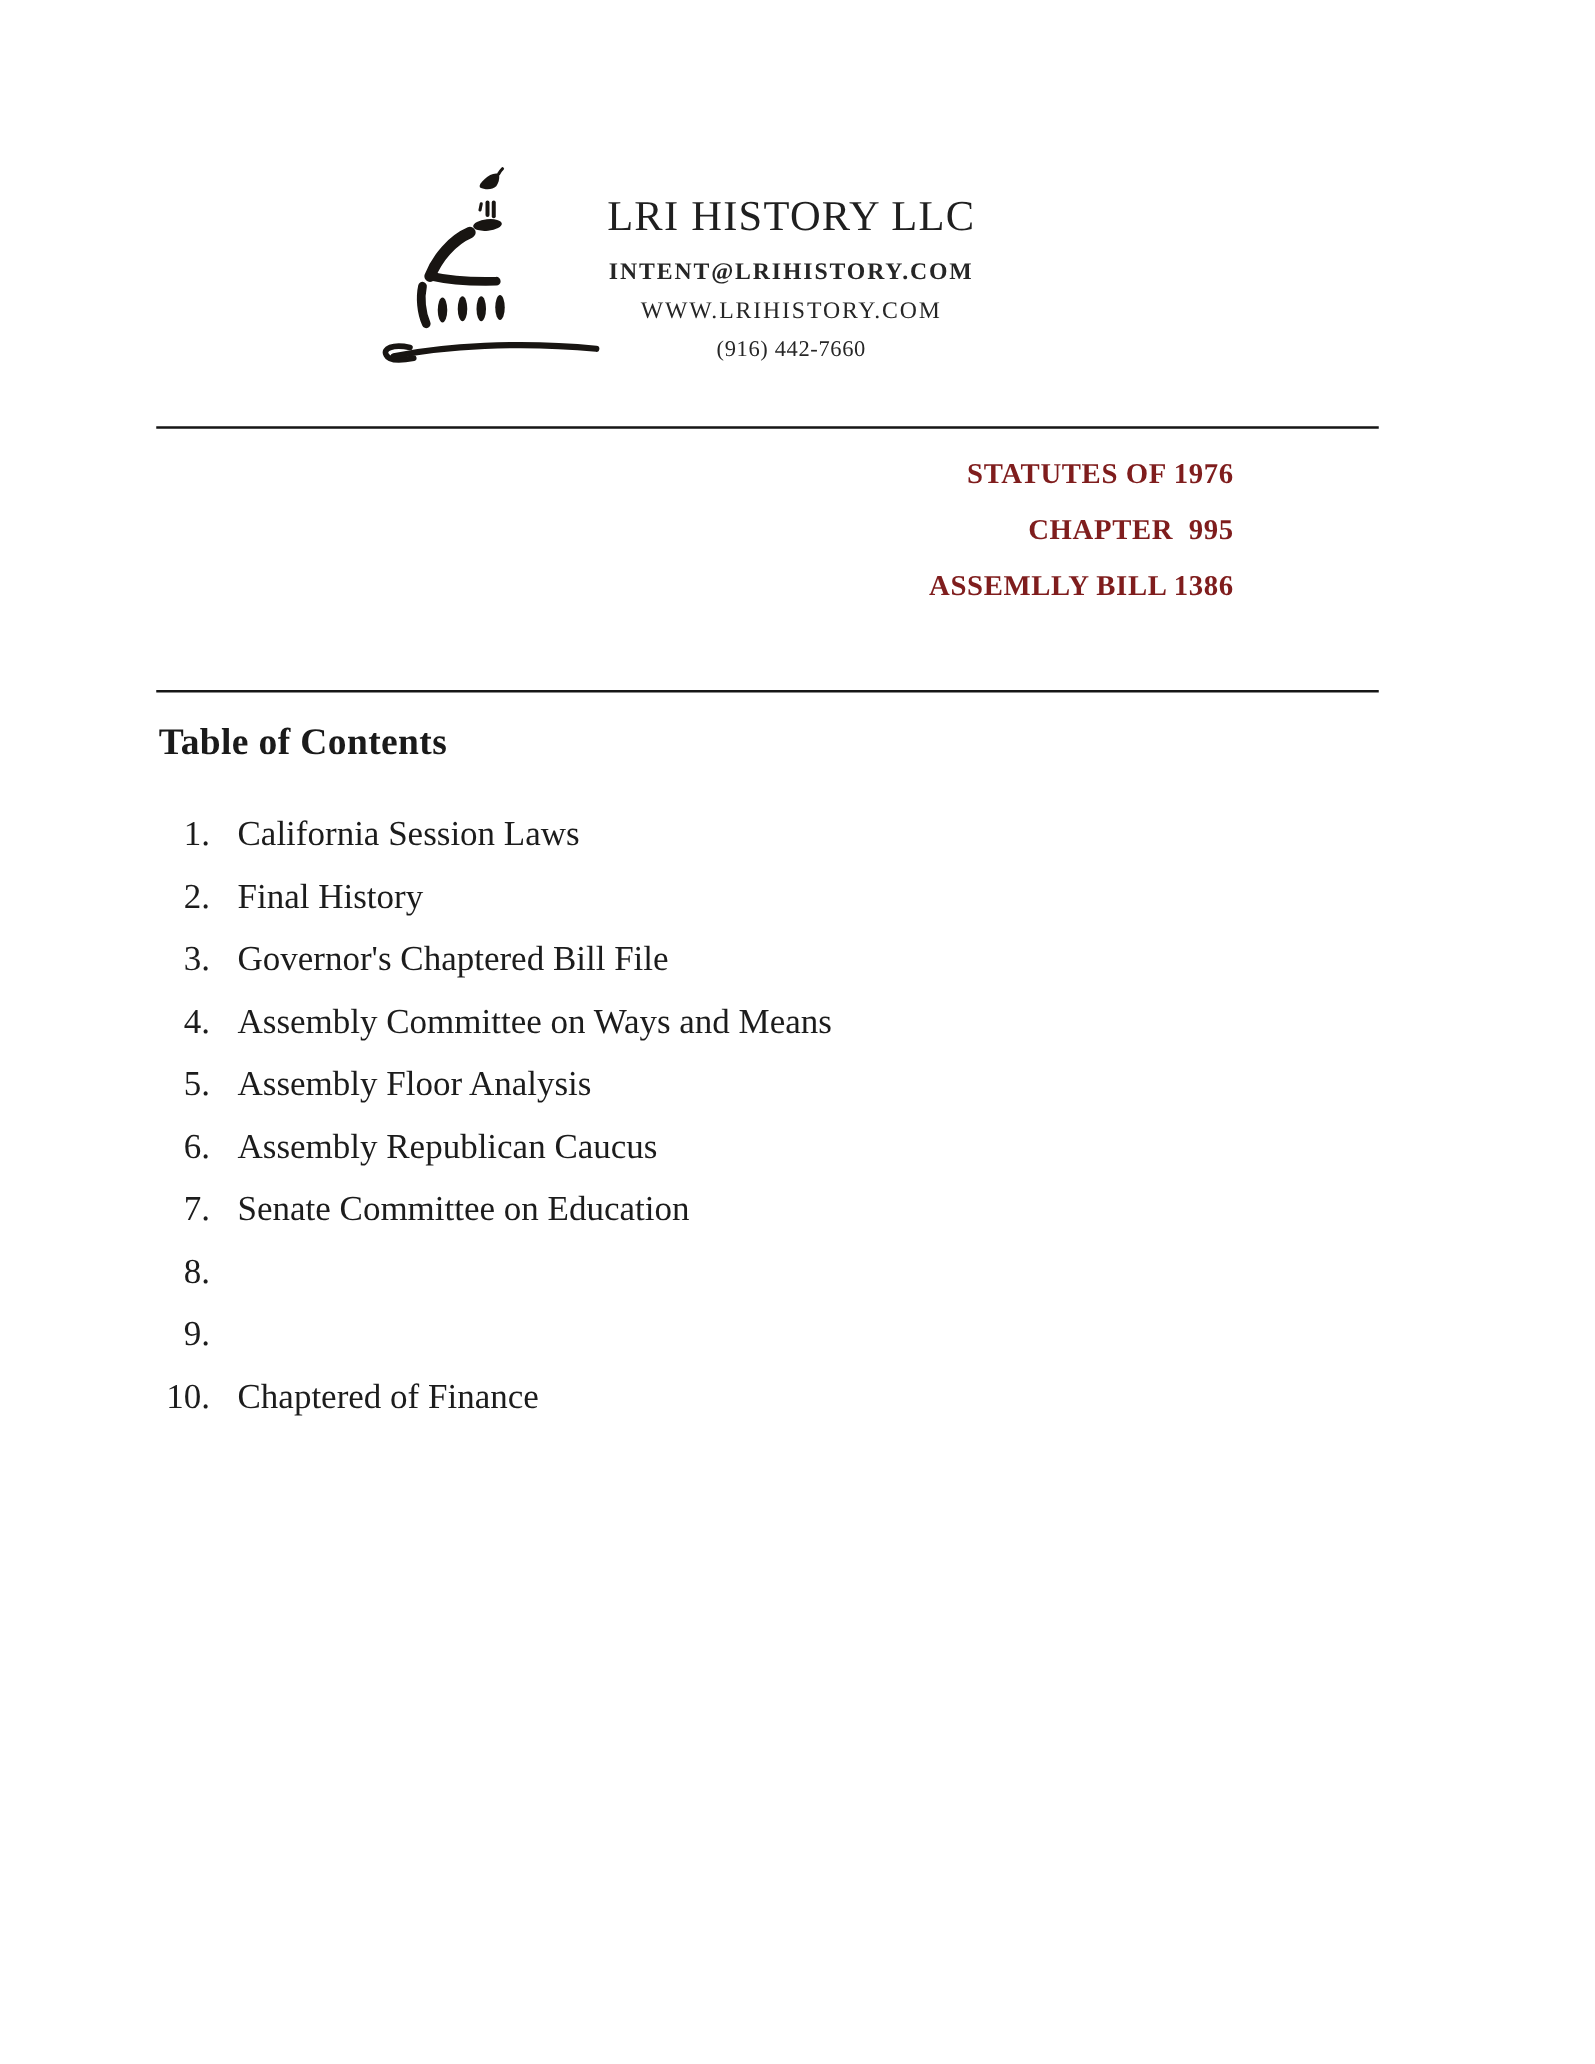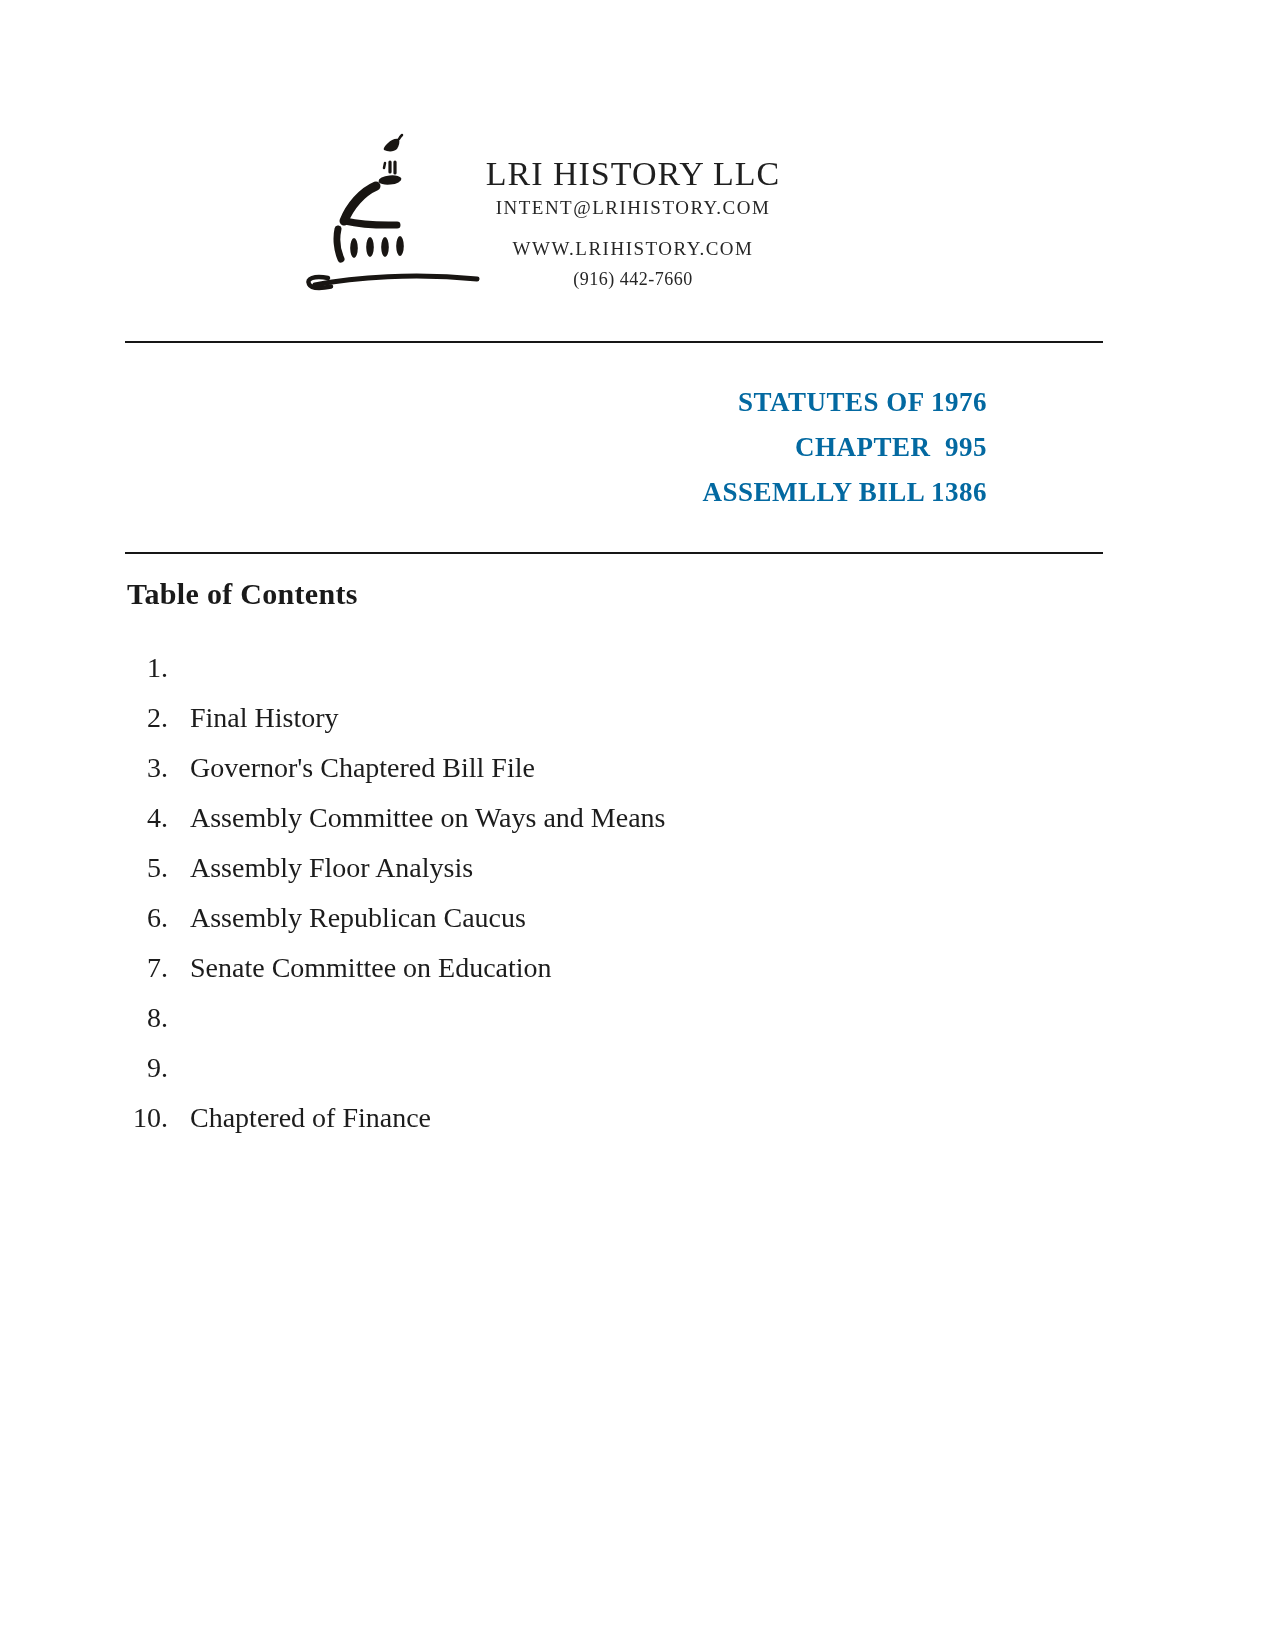--- a/index.html
+++ b/index.html
@@ -43,45 +43,45 @@
   }
   .contact-line {
     position: absolute;
     width: 100%;
     font-size: 19px;
     letter-spacing: 1.5px;
     line-height: 24px;
     color: #262626;
     white-space: nowrap;
   }
-  .contact-email   { top: 196px; }
+  .contact-email   { top: 206px; font-weight: bold; }
   .contact-website { top: 237px; }
   .contact-phone   { top: 267px; font-size: 18px; letter-spacing: 0.5px; }
 
   
   .divider {
     position: absolute;
     left: 125px;
     width: 978px;
     height: 2px;
     background: #161616;
   }
   .divider-top    { top: 341px; }
   .divider-bottom { top: 552px; }
 
   
   .title-block {
     position: absolute;
-    top: 380px;
+    top: 356px;
     right: 233px;
     text-align: right;
     font-weight: bold;
-    font-size: 27px;
+    font-size: 23px;
     line-height: 45px;
-    color: #0369a1;
+    color: #7f1d1d;
     letter-spacing: 0.5px;
   }
   .title-block .line { white-space: pre; }
 
   
   .toc-heading {
     position: absolute;
     left: 127px;
     top: 577px;
     font-size: 30px;
@@ -162,20 +162,21 @@
     <div class="line">ASSEMLLY BILL 1386</div>
   </div>
 
   <div class="divider divider-bottom"></div>
 
   <div class="toc-heading">Table of Contents</div>
 
   <ul class="toc-list">
     <li>
       <span class="toc-num">1.</span>
+      <span class="toc-label">California Session Laws</span>
     </li>
     <li>
       <span class="toc-num">2.</span>
       <span class="toc-label">Final History</span>
     </li>
     <li>
       <span class="toc-num">3.</span>
       <span class="toc-label">Governor's Chaptered Bill File</span>
     </li>
     <li>

